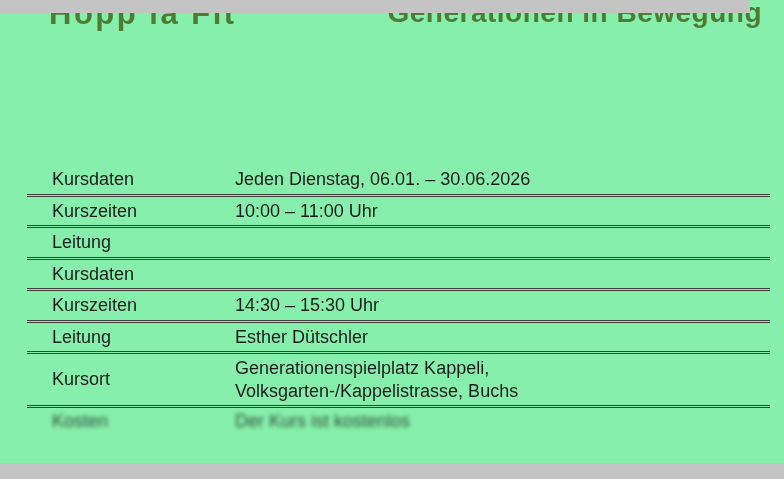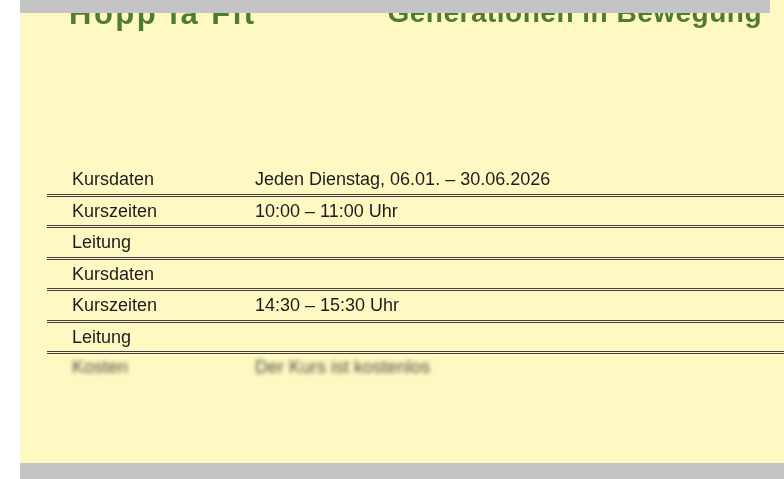--- a/index.html
+++ b/index.html
@@ -11,22 +11,21 @@
     height: 479px;
     overflow: hidden;
     background: #ffffff;
     font-family: "Liberation Sans", sans-serif;
     color: #1c1c1c;
     position: relative;
   }
   .page {
     position: absolute;
     inset: 0;
-    background: #fef9c3;
-    margin-left: 20px;
+    background: #86efac;
   }
   .title {
     position: absolute;
     margin: 0;
     font-weight: 700;
     z-index: 1;
     white-space: nowrap;
   }
   .title-left {
     left: 49px;
@@ -136,22 +135,28 @@
     <div class="tlabel">Kursdaten</div>
   </div>
 
   <div class="trow" style="border-bottom-color: rgb(63, 63, 63);">
     <div class="tlabel">Kurszeiten</div>
     <div class="tvalue">14:30 – 15:30 Uhr</div>
   </div>
 
   <div class="trow" style="border-bottom-color: rgb(63, 63, 63);">
     <div class="tlabel">Leitung</div>
+    <div class="tvalue">Esther Dütschler</div>
   </div>
 
+  <div class="trow vcenter" style="border-bottom-color: rgb(63, 63, 63);">
+    <div class="tlabel">Kursort</div>
+    <div class="tvalue">Generationenspielplatz Kappeli,
+Volksgarten-/Kappelistrasse, Buchs</div>
+  </div>
 
   <div class="trow blurred" style="border-bottom-color: rgb(63, 63, 63);">
     <div class="tlabel">Kosten</div>
     <div class="tvalue">Der Kurs ist kostenlos</div>
   </div>
 </div>
 
   <div class="overlay-bar top-bar" style="background: rgb(196, 196, 196);"></div>
 
   <div class="overlay-bar bottom-bar" style="background: rgb(196, 196, 196);"></div>

